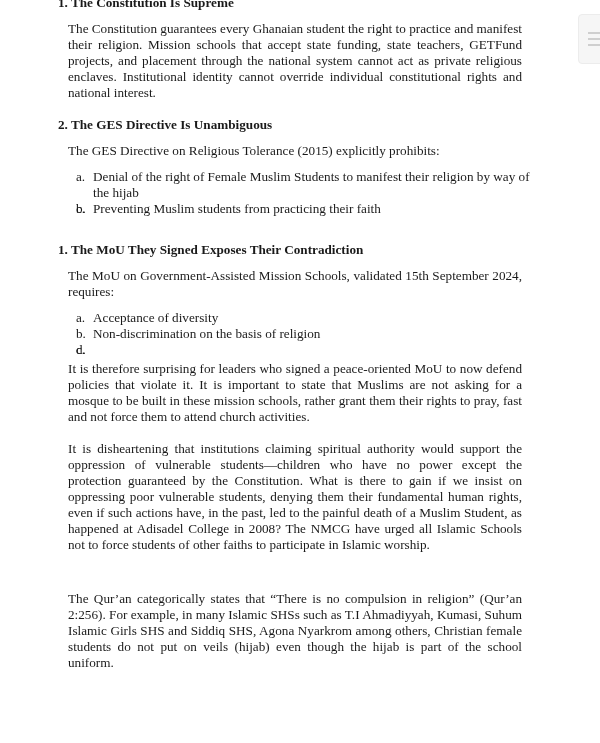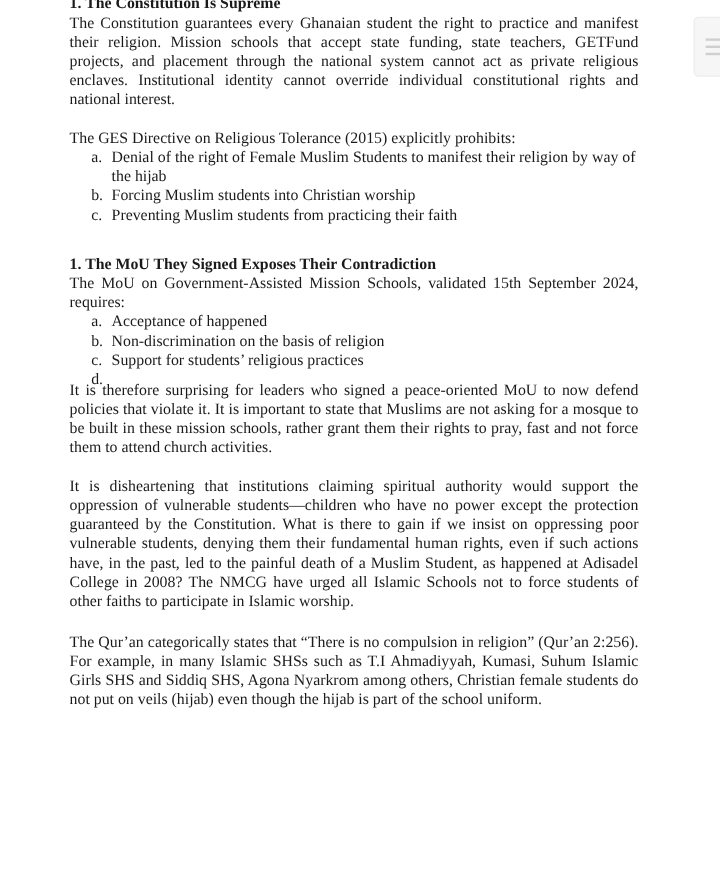--- a/index.html
+++ b/index.html
@@ -3,21 +3,21 @@
 <meta charset="utf-8">
 <style>
   html, body { margin:0; padding:0; }
   body {
     width:600px; height:743px; background:#ffffff; overflow:hidden; position:relative;
     font-family: "Liberation Serif", "DejaVu Serif", serif; color:#1a1a1a;
   }
   .page { position:absolute; left:58px; top:-5px; width:474px; font-size:13.2px; line-height:16px; }
   .h { font-weight:bold; margin:0; }
   .h .num-plain { font-weight:normal; }
-  p { margin:0; text-align:justify; }
+  p { margin:10px; text-align:justify; }
   .sec { margin-bottom:16px; }
   ol { list-style:none; margin:0; padding:0 0 0 18px; }
   ol li { position:relative; padding-left:17px; }
   ol li .mk { position:absolute; left:0; top:0; }
   .gap { height:9px; }
   .fab {
     position:absolute; right:-6px; top:14px; width:26px; height:48px;
     background:#f6f6f6; border:1px solid #ececec; border-radius:4px;
   }
   .fab span { position:absolute; left:9px; width:12px; height:2px; background:#cfcfcf; }
@@ -26,36 +26,37 @@
 <body>
 
 <div class="page">
 
   <div class="sec">
     <div class="h">1. The Constitution Is Supreme</div>
     <p>The Constitution guarantees every Ghanaian student the right to practice and manifest their religion. Mission schools that accept state funding, state teachers, GETFund projects, and placement through the national system cannot act as private religious enclaves. Institutional identity cannot override individual constitutional rights and national interest.</p>
   </div>
 
   <div class="sec">
+    <div class="h">2. The GES Directive Is Unambiguous</div>
     <p>The GES Directive on Religious Tolerance (2015) explicitly prohibits:</p>
     <ol>
       <li><span class="mk">a.</span><span>Denial of the right of Female Muslim Students to manifest their religion by way of the hijab</span></li>
-      <li><span class="mk">b.</span><span>Forcing Muslim students into Christian worship</span></li>
+      <li><span class="mk">b.</span></li>
       <li><span class="mk">c.</span><span>Preventing Muslim students from practicing their faith</span></li>
     </ol>
     <div class="gap"></div>
   </div>
 
   <div class="sec">
     <div class="h">1. The MoU They Signed Exposes Their Contradiction</div>
     <p>The MoU on Government-Assisted Mission Schools, validated 15th September 2024, requires:</p>
     <ol>
-      <li><span class="mk">a.</span><span>Acceptance of happened</span></li>
+      <li><span class="mk">a.</span><span>Acceptance of diversity</span></li>
       <li><span class="mk">b.</span><span>Non-discrimination on the basis of religion</span></li>
-      <li><span class="mk">c.</span><span>Support for students’ religious practices</span></li>
+      <li><span class="mk">c.</span></li>
       <li><span class="mk">d.</span></li>
     </ol>
     <div class="gap"></div>
     <p>It is therefore surprising for leaders who signed a peace-oriented MoU to now defend policies that violate it. It is important to state that Muslims are not asking for a mosque to be built in these mission schools, rather grant them their rights to pray, fast and not force them to attend church activities.</p>
   </div>
 
   <div class="sec">
     <p>It is disheartening that institutions claiming spiritual authority would support the oppression of vulnerable students—children who have no power except the protection guaranteed by the Constitution. What is there to gain if we insist on oppressing poor vulnerable students, denying them their fundamental human rights, even if such actions have, in the past, led to the painful death of a Muslim Student, as happened at Adisadel College in 2008? The NMCG have urged all Islamic Schools not to force students of other faiths to participate in Islamic worship.</p>
     <div style="height:18px"></div>
     <p>The Qur’an categorically states that “There is no compulsion in religion” (Qur’an 2:256). For example, in many Islamic SHSs such as T.I Ahmadiyyah, Kumasi, Suhum Islamic Girls SHS and Siddiq SHS, Agona Nyarkrom among others, Christian female students do not put on veils (hijab) even though the hijab is part of the school uniform.</p>

